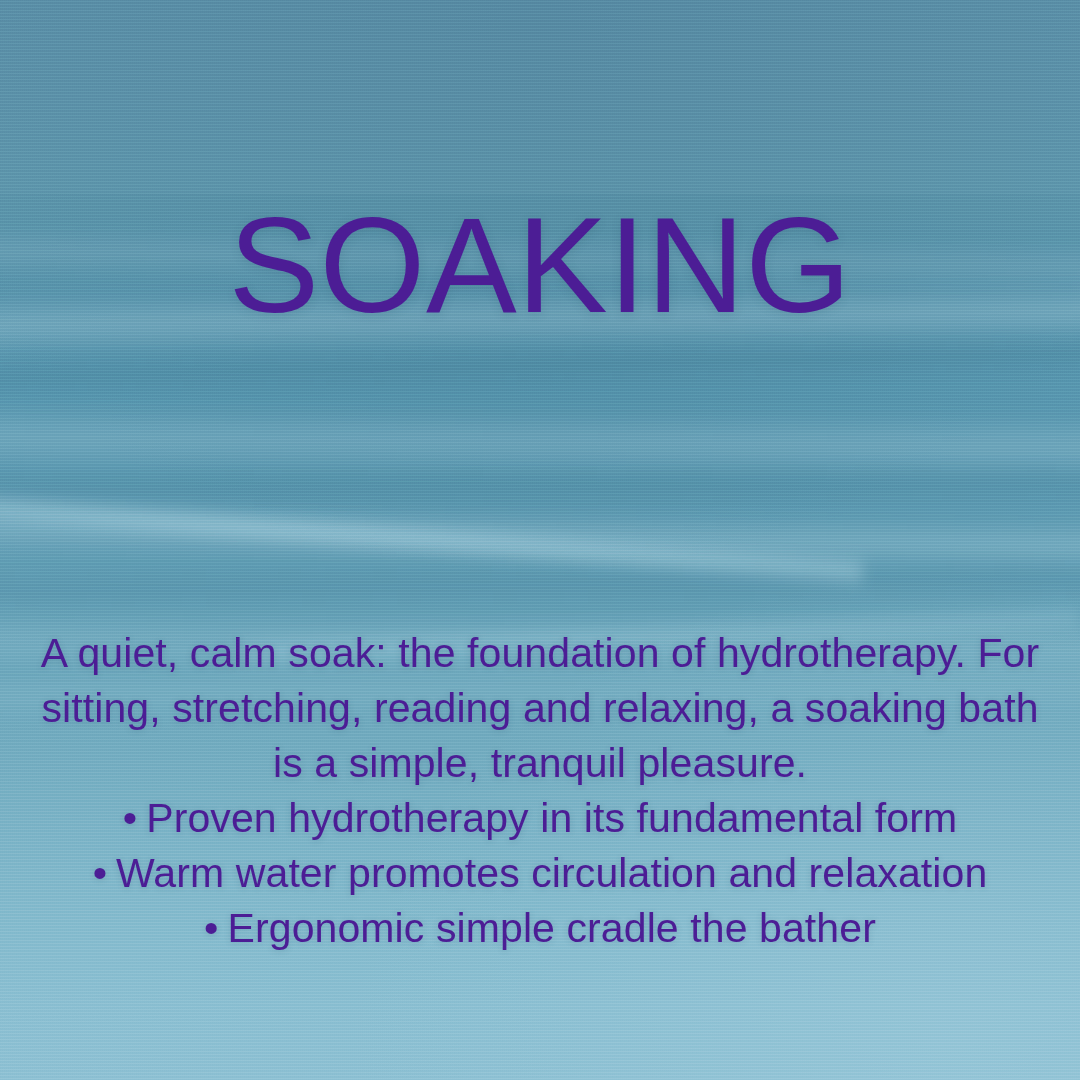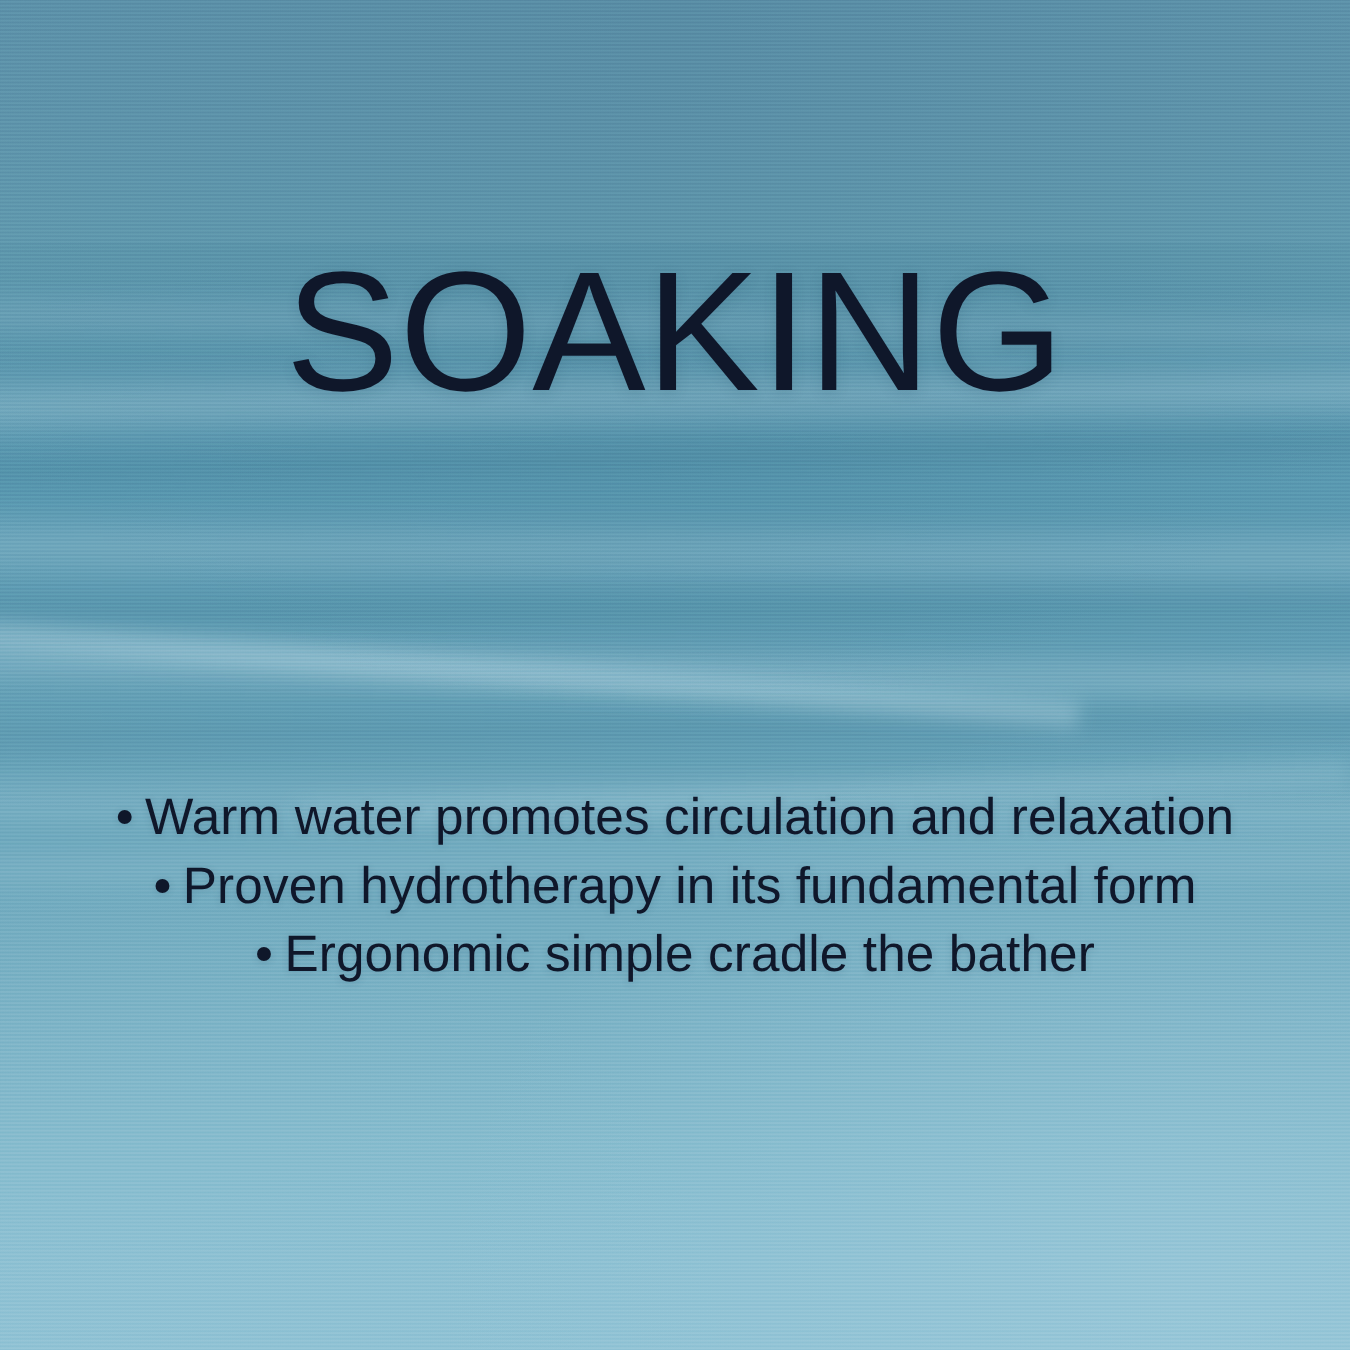--- a/index.html
+++ b/index.html
@@ -6,21 +6,21 @@
     margin: 0;
     padding: 0;
     background: #6d9fb5;
   }
   #card {
     position: relative;
     width: 1080px;
     height: 1080px;
     overflow: hidden;
     font-family: "Liberation Sans", sans-serif;
-    color: #0f172a;
+    color: #4c1d95;
     -webkit-font-smoothing: antialiased;
   }
 
   
   .bg-base {
     position: absolute;
     inset: 0;
     background: linear-gradient(180deg,
         #5d92aa  0%,
         #5f95ac  9%,
@@ -206,27 +206,28 @@
   <div class="crest2"></div>
   <div class="bg-vignette"></div>
   <div class="grain"></div>
 
   <div class="content">
 
     <h1 class="title">SOAKING</h1>
 
     <div class="body-block">
 
+      <p class="para">A quiet, calm soak: the foundation of hydrotherapy. For sitting, stretching, reading and relaxing, a soaking bath is a simple, tranquil pleasure.</p>
 
       <ul class="bullets">
         <li class="bullet-item">
-          <span class="bullet-dot">•</span><span>Warm water promotes circulation and relaxation</span>
+          <span class="bullet-dot">•</span><span>Proven hydrotherapy in its fundamental form</span>
         </li>
         <li class="bullet-item">
-          <span class="bullet-dot">•</span><span>Proven hydrotherapy in its fundamental form</span>
+          <span class="bullet-dot">•</span><span>Warm water promotes circulation and relaxation</span>
         </li>
         <li class="bullet-item">
           <span class="bullet-dot">•</span><span>Ergonomic simple cradle the bather</span>
         </li>
       </ul>
 
     </div>
   </div>
 </div>
 

